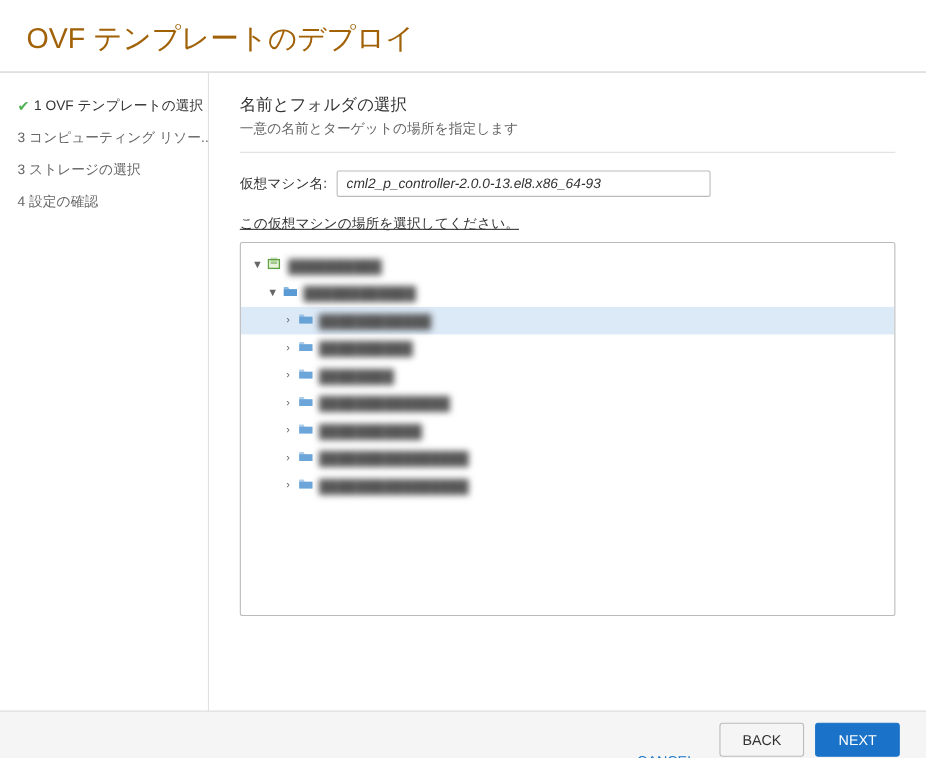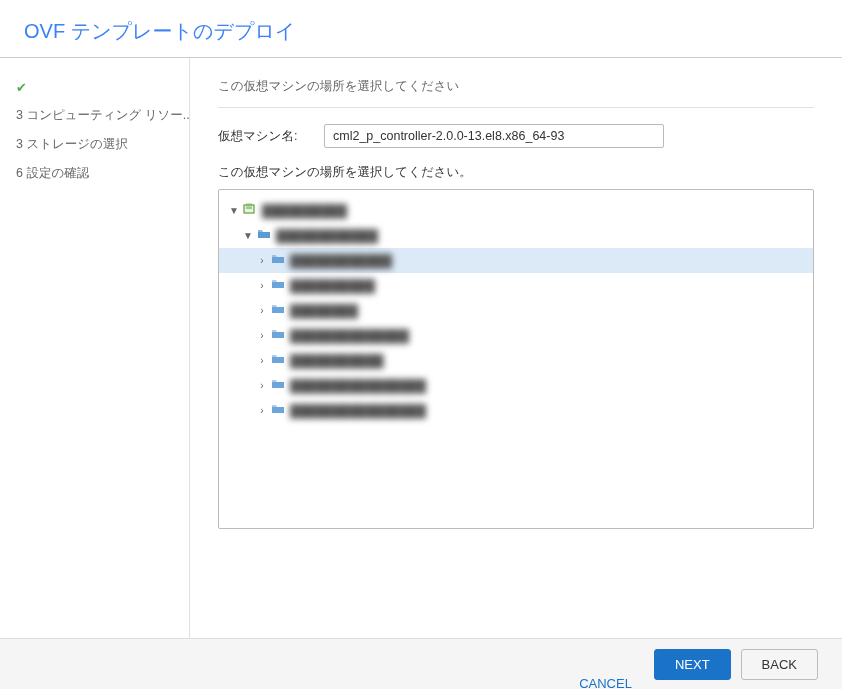--- a/index.html
+++ b/index.html
@@ -6,25 +6,25 @@
     body {
       font-family: -apple-system, BlinkMacSystemFont, "Segoe UI", Arial, sans-serif;
       font-size: 13px;
       background: #fff;
       color: #333;
       width: 842px;
       height: 689px;
       overflow: hidden;
     }
     .page-title {
-      font-size: 20px;
+      font-size: 26px;
       font-weight: 300;
       padding: 18px 24px 12px 24px;
       border-bottom: 1px solid #ccc;
-      color: #3b82f6;
+      color: #a16207;
     }
     .content-area {
       display: flex;
       height: calc(689px - 57px - 52px);
     }
     
     .sidebar {
       width: 190px;
       min-width: 190px;
       padding: 16px 0;
@@ -74,35 +74,37 @@
     }
     .field-row {
       display: flex;
       align-items: center;
       margin-bottom: 16px;
     }
     .field-label {
       font-size: 12.5px;
       color: #333;
       min-width: 80px;
-      margin-right: 26px;
+      margin-right: 8px;
     }
     .field-input {
       border: 1px solid #bbb;
       border-radius: 2px;
       padding: 4px 8px;
       font-size: 12.5px;
       width: 340px;
       color: #333;
       outline: none;
+      font-style: italic;
     }
     .location-label {
       font-size: 12.5px;
       color: #333;
       margin-bottom: 8px;
+      text-decoration: underline;
     }
     
     .tree-container {
       border: 1px solid #bbb;
       border-radius: 2px;
       height: 340px;
       overflow-y: auto;
       padding: 8px 0;
       background: #fff;
     }
@@ -182,34 +184,36 @@
 </head>
 <body>
 
 <div class="page-title">OVF テンプレートのデプロイ</div>
 
 <div class="content-area">
 
   <div class="sidebar">
     <div class="sidebar-item completed">
       <span class="check-icon">✔</span>
+      <span>1 OVF テンプレートの選択</span>
     </div>
     <div class="sidebar-item">
       <span>3 コンピューティング リソー...</span>
     </div>
     <div class="sidebar-item">
       <span>3 ストレージの選択</span>
     </div>
     <div class="sidebar-item">
-      <span>6 設定の確認</span>
+      <span>4 設定の確認</span>
     </div>
   </div>
 
   <div class="main-panel">
-    <div class="section-subtitle">この仮想マシンの場所を選択してください</div>
+    <div class="section-title">名前とフォルダの選択</div>
+    <div class="section-subtitle">一意の名前とターゲットの場所を指定します</div>
 
     <div class="field-row">
       <label class="field-label">仮想マシン名:</label>
       <input class="field-input" type="text" value="cml2_p_controller-2.0.0-13.el8.x86_64-93" style="">
     </div>
 
     <div class="location-label">この仮想マシンの場所を選択してください。</div>
 
     <div class="tree-container">
 
@@ -314,15 +318,15 @@
         </span>
         <span class="node-label blurred">████████████████</span>
       </div>
 
     </div>
   </div>
 </div>
 
 <div class="footer">
   <button class="btn btn-cancel">CANCEL</button>
+  <button class="btn">BACK</button>
   <button class="btn btn-primary">NEXT</button>
-  <button class="btn">BACK</button>
 </div>
 
 </body></html>

